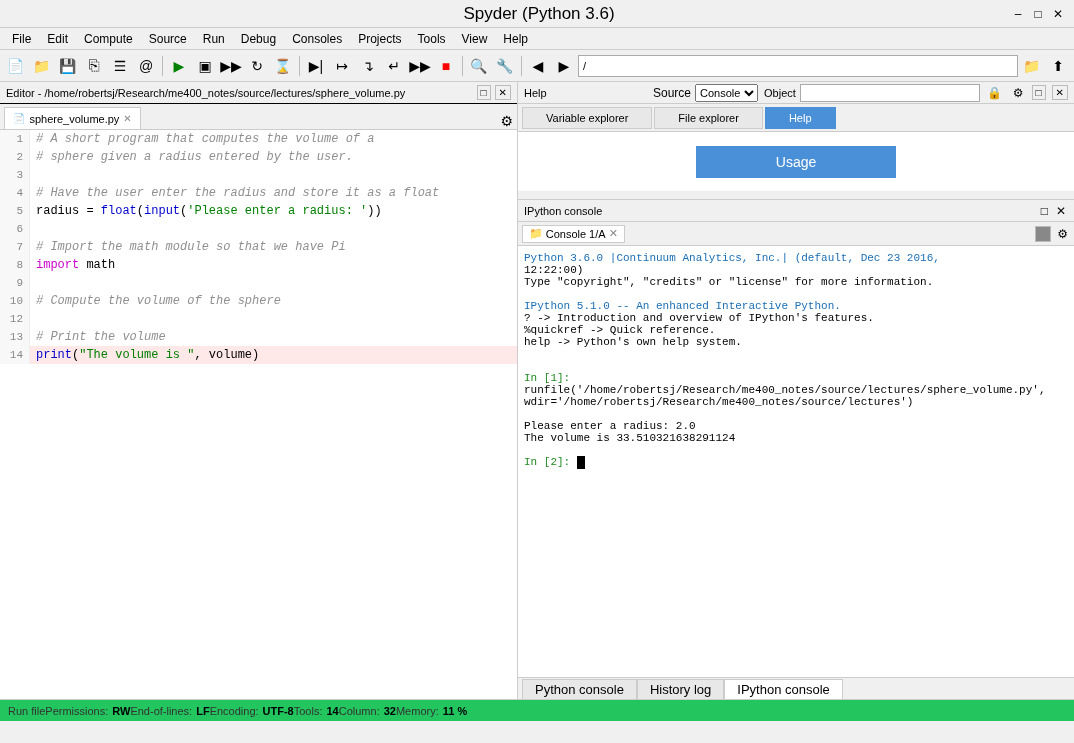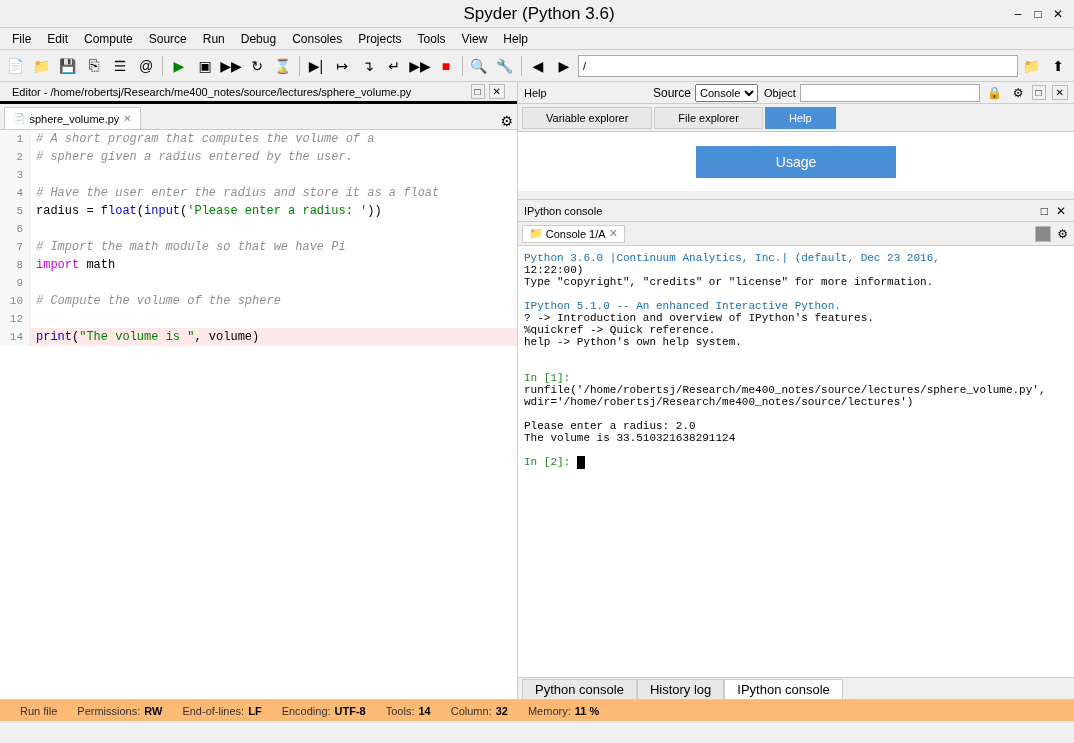--- a/index.html
+++ b/index.html
@@ -20,21 +20,21 @@
     .tb-btn { width: 24px; height: 24px; border: 1px solid transparent; background: none; cursor: pointer; display: flex; align-items: center; justify-content: center; font-size: 14px; }
     .tb-separator { width: 1px; height: 20px; background: #bbb; margin: 0 2px; }
     .tb-path { flex: 1; height: 22px; border: 1px solid #aaa; padding: 0 4px; font-size: 11px; background: white; }
     .tb-nav-btn { width: 24px; height: 24px; border: 1px solid transparent; background: none; cursor: pointer; font-size: 14px; display: flex; align-items: center; justify-content: center; }
 
     
     .main-container { display: flex; height: calc(743px - 28px - 22px - 32px - 22px - 22px); }
 
     
     .editor-panel { width: 518px; display: flex; flex-direction: column; border-right: 1px solid #ccc; }
-    .editor-header { background: #f0f0f0; height: 22px; display: flex; align-items: center; padding: 0 12px; border-bottom: 3px solid #000000; font-size: 11px; justify-content: space-between; }
+    .editor-header { background: #f0f0f0; height: 22px; display: flex; align-items: center; padding: 0 6px; border-bottom: 1px solid #000000; font-size: 11px; justify-content: space-between; }
     .editor-path { font-size: 11px; }
     .editor-controls { display: flex; gap: 4px; }
     .tab-bar { background: #f0f0f0; height: 26px; display: flex; align-items: flex-end; padding: 0 4px; border-bottom: 1px solid #ccc; }
     .tab { display: flex; align-items: center; background: white; border: 1px solid #ccc; border-bottom: none; padding: 2px 8px; font-size: 11px; cursor: pointer; gap: 4px; height: 22px; }
     .tab-icon { font-size: 10px; color: #666; }
     .tab-close { font-size: 10px; cursor: pointer; color: #888; }
     .tab-settings { margin-left: auto; font-size: 14px; cursor: pointer; }
 
     
     .code-area { flex: 1; background: white; overflow-y: auto; font-family: 'Courier New', monospace; font-size: 12px; }
@@ -72,21 +72,21 @@
     .console-output { flex: 1; background: white; font-family: 'Courier New', monospace; font-size: 11px; padding: 6px; overflow-y: auto; color: #000; }
     .console-output .blue { color: #1a6eb5; }
     .console-output .green { color: #228B22; }
 
     
     .bottom-tabs { height: 22px; background: #f0f0f0; display: flex; align-items: flex-end; border-top: 1px solid #ccc; padding: 0 4px; }
     .bottom-tab { padding: 2px 12px; font-size: 13px; border: 1px solid #ccc; border-bottom: none; background: #e8e8e8; cursor: pointer; height: 20px; display: flex; align-items: center; }
     .bottom-tab.active { background: white; }
 
     
-    .status-bar { background: #fdba74; height: 22px; display: flex; align-items: center; padding: 0 20px; border-top: 1px solid #ccc; font-size: 11px; gap: 20px; }
+    .status-bar { background: #22c55e; height: 22px; display: flex; align-items: center; padding: 0 8px; border-top: 1px solid #ccc; font-size: 11px; }
     .status-item { display: flex; gap: 4px; }
     .status-label { color: #333; }
     .status-value { font-weight: bold; }
 
     
     ::-webkit-scrollbar { width: 8px; height: 8px; }
     ::-webkit-scrollbar-track { background: #f1f1f1; }
     ::-webkit-scrollbar-thumb { background: #c1c1c1; }
 
     .small-btn { font-size: 10px; padding: 1px 3px; border: 1px solid #bbb; background: #f0f0f0; cursor: pointer; }
@@ -206,20 +206,24 @@
         <span class="line-content"> </span>
       </div>
       <div class="code-line">
         <span class="line-num">10</span>
         <span class="line-content c-comment"># Compute the volume of the sphere</span>
       </div>
       <div class="code-line">
         <span class="line-num">12</span>
         <span class="line-content"> </span>
       </div>
+      <div class="code-line">
+        <span class="line-num">13</span>
+        <span class="line-content c-comment"># Print the volume</span>
+      </div>
       <div class="code-line line-highlight">
         <span class="line-num">14</span>
         <span class="line-content"><span style="color:#0000cc">print</span><span style="color:#000">(</span><span style="color:#008000">"The volume is "</span><span style="color:#000">, volume)</span></span>
       </div>
     </div>
   </div>
 
   <div class="right-panel">
 
     <div class="help-header">

